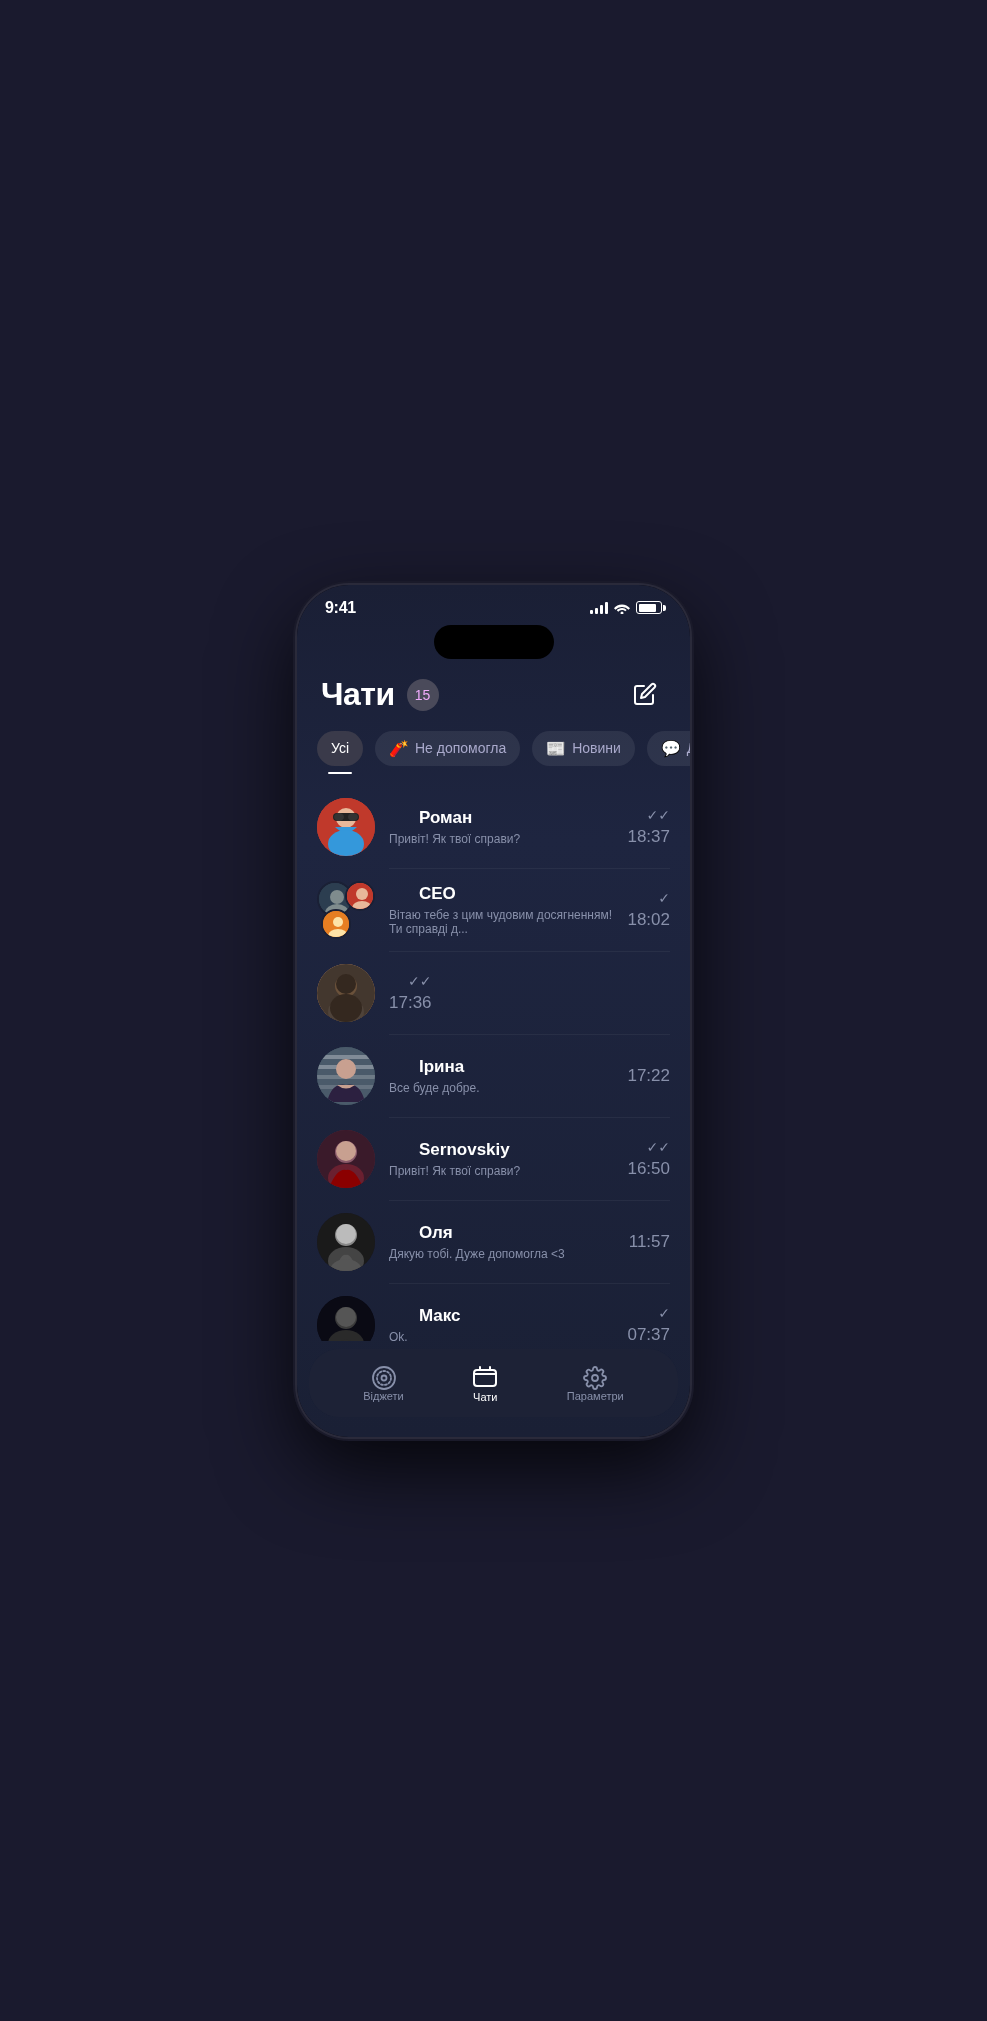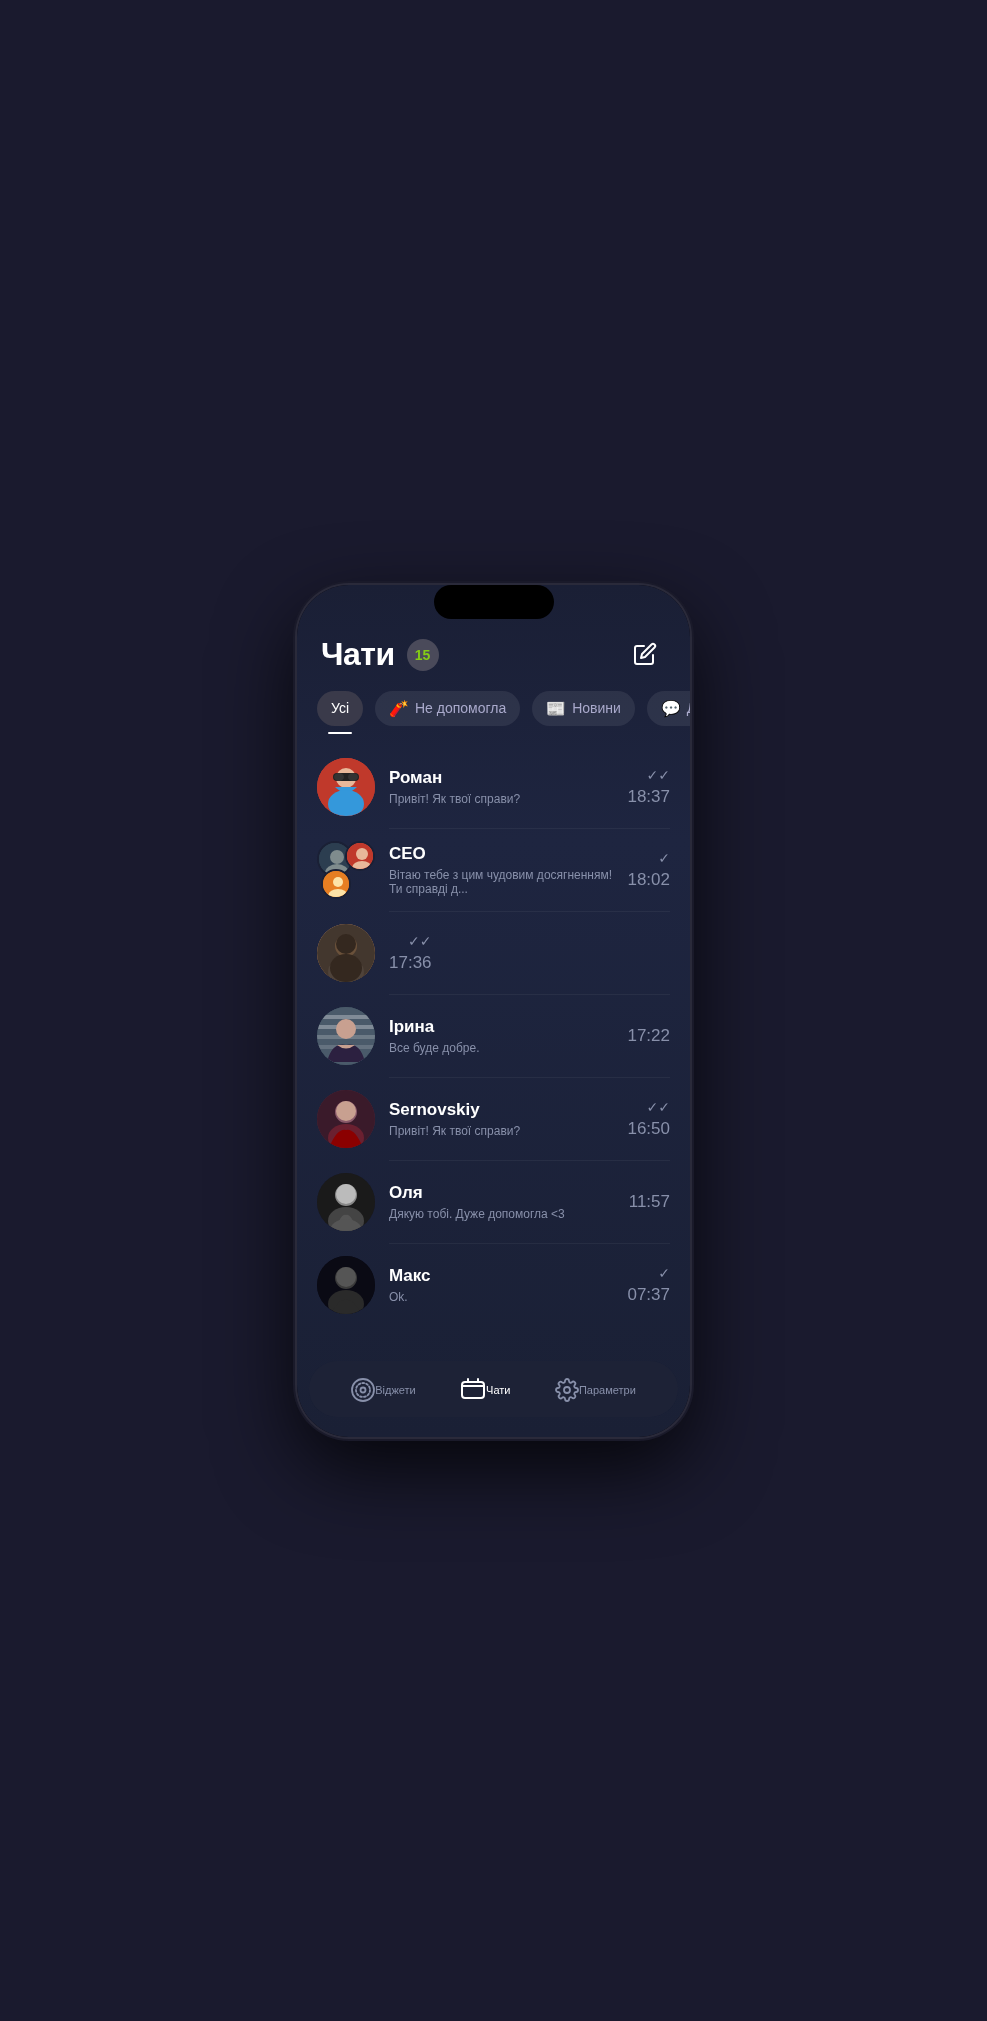--- a/index.html
+++ b/index.html
@@ -126,23 +126,23 @@
 
     .header-title {
       font-size: 32px;
       font-weight: 700;
       color: #ffffff;
       letter-spacing: -0.5px;
     }
 
     .badge {
       background: #4a4a5a;
-      color: #84cc16;
+      color: #f0abfc;
       font-size: 14px;
-      font-weight: 700;
+      font-weight: 400;
       width: 32px;
       height: 32px;
       border-radius: 50%;
       display: flex;
       align-items: center;
       justify-content: center;
     }
 
     .edit-btn {
       width: 40px;
@@ -261,20 +261,21 @@
     .chat-content {
       flex: 1;
       min-width: 0;
     }
 
     .chat-name {
       font-size: 17px;
       font-weight: 600;
       color: #ffffff;
       margin-bottom: 4px;
+      margin-left: 30px;
     }
 
     .chat-preview {
       font-size: 12px;
       color: #8890aa;
       white-space: nowrap;
       overflow: hidden;
       text-overflow: ellipsis;
     }
 
@@ -312,21 +313,21 @@
       margin: 8px 12px 20px;
       padding: 12px 20px 10px;
       display: flex;
       justify-content: space-around;
       align-items: center;
       flex-shrink: 0;
     }
 
     .nav-item {
       display: flex;
-      flex-direction: row;
+      flex-direction: column;
       align-items: center;
       cursor: pointer;
       padding: 4px 20px;
     }
 
     .nav-label {
       font-size: 11px;
       color: #8890aa;
     }
 
@@ -342,20 +343,39 @@
       background: rgba(255,255,255,0.05);
       margin: 0 20px 0 92px;
     }
   </style>
 </head>
 <body>
 
 <div class="phone-frame">
   <div class="phone-screen">
 
+    <div class="status-bar">
+      <span class="status-time">9:41</span>
+      <div class="status-icons">
+        <div class="signal-bars">
+          <div class="signal-bar" style="height:4px"></div>
+          <div class="signal-bar" style="height:6px"></div>
+          <div class="signal-bar" style="height:9px"></div>
+          <div class="signal-bar" style="height:12px"></div>
+        </div>
+        <svg width="16" height="12" viewBox="0 0 16 12" fill="white">
+          <path d="M8 9.5a1.5 1.5 0 100 3 1.5 1.5 0 000-3z"></path>
+          <path d="M8 6C5.93 6 4.08 6.9 2.78 8.32l1.44 1.44A4.47 4.47 0 018 8c1.28 0 2.44.53 3.28 1.36l1.44-1.44A6.47 6.47 0 008 6z"></path>
+          <path d="M8 2.5C4.65 2.5 1.65 3.98 0 6.34L1.44 7.78A8.47 8.47 0 018 5a8.47 8.47 0 016.56 2.78l1.44-1.44A10.96 10.96 0 008 2.5z"></path>
+        </svg>
+        <div class="battery-icon">
+          <div class="battery-fill"></div>
+        </div>
+      </div>
+    </div>
 
     <div class="dynamic-island"></div>
 
     <div class="header">
       <div class="header-left">
         <span class="header-title">Чати</span>
         <div class="badge">15</div>
       </div>
       <div class="edit-btn">
         <svg width="26" height="26" viewBox="0 0 26 26" fill="none" stroke="white" stroke-width="2" stroke-linecap="round" stroke-linejoin="round">

